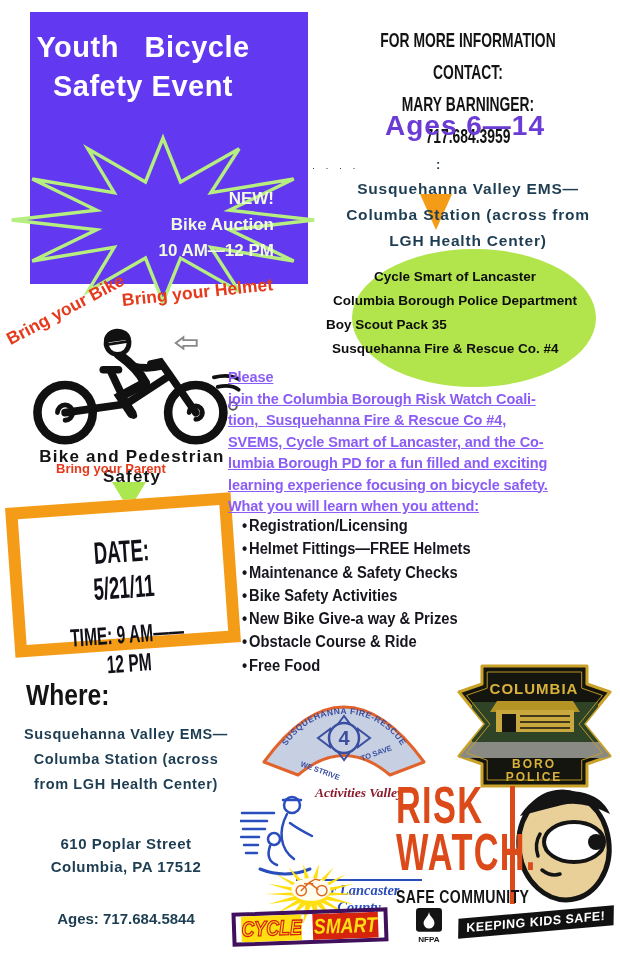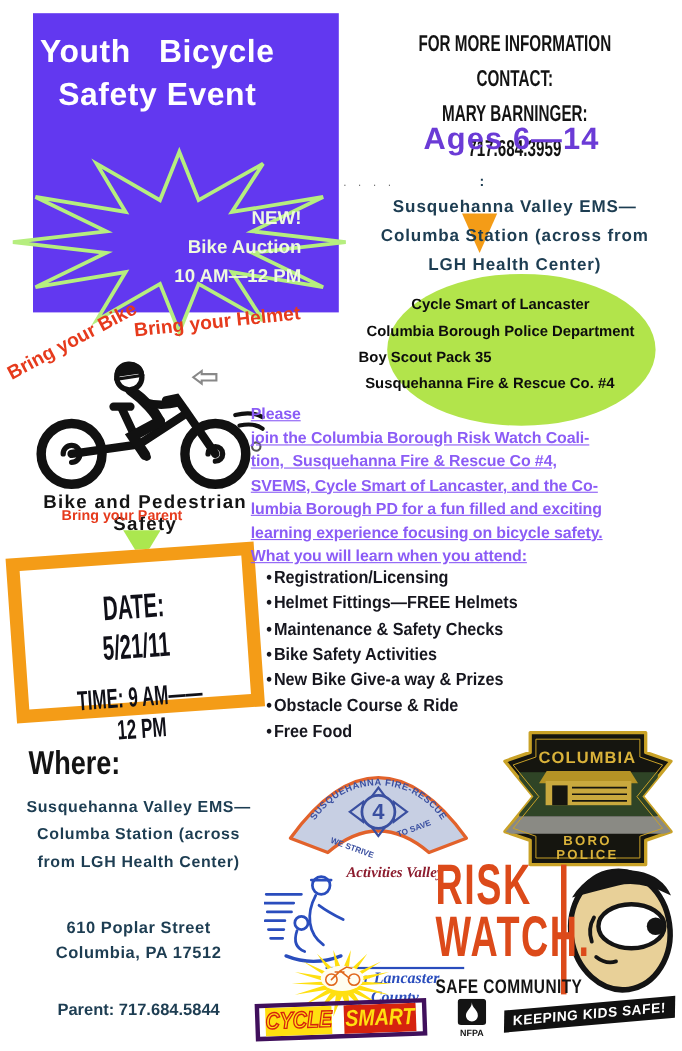--- a/index.html
+++ b/index.html
@@ -222,21 +222,21 @@
   </div>
   </div>
 
 <div class="abs where-h">Where:</div>
 <div class="abs navy-block where-venue">Susquehanna Valley EMS—
 Columba Station (across
 from LGH Health Center)</div>
 <div class="abs navy-block street">610 Poplar Street
 Columbia, PA 17512</div>
 <div class="abs navy-block phones">
-  <div>Parent: 717.684.5844</div>
+  <div>Ages: 717.684.5844</div>
   
   
 </div>
 
 <svg class="abs fire-patch" viewBox="0 0 172 102">
   <path d="M6,84 Q86,-26 166,84 L132,97 Q86,58 40,97 Z" fill="#c7cfe3" stroke="#e2622b" stroke-width="3" stroke-linejoin="round"></path>
   <path id="fp-arc" d="M24,76 A68,68 0 0 1 148,76" fill="none"></path>
   <text font-size="8.5" font-weight="bold" fill="#3a4fa0" letter-spacing="0.5">
     <textPath href="#fp-arc" startOffset="50%" text-anchor="middle">SUSQUEHANNA  FIRE-RESCUE</textPath>
   </text>

